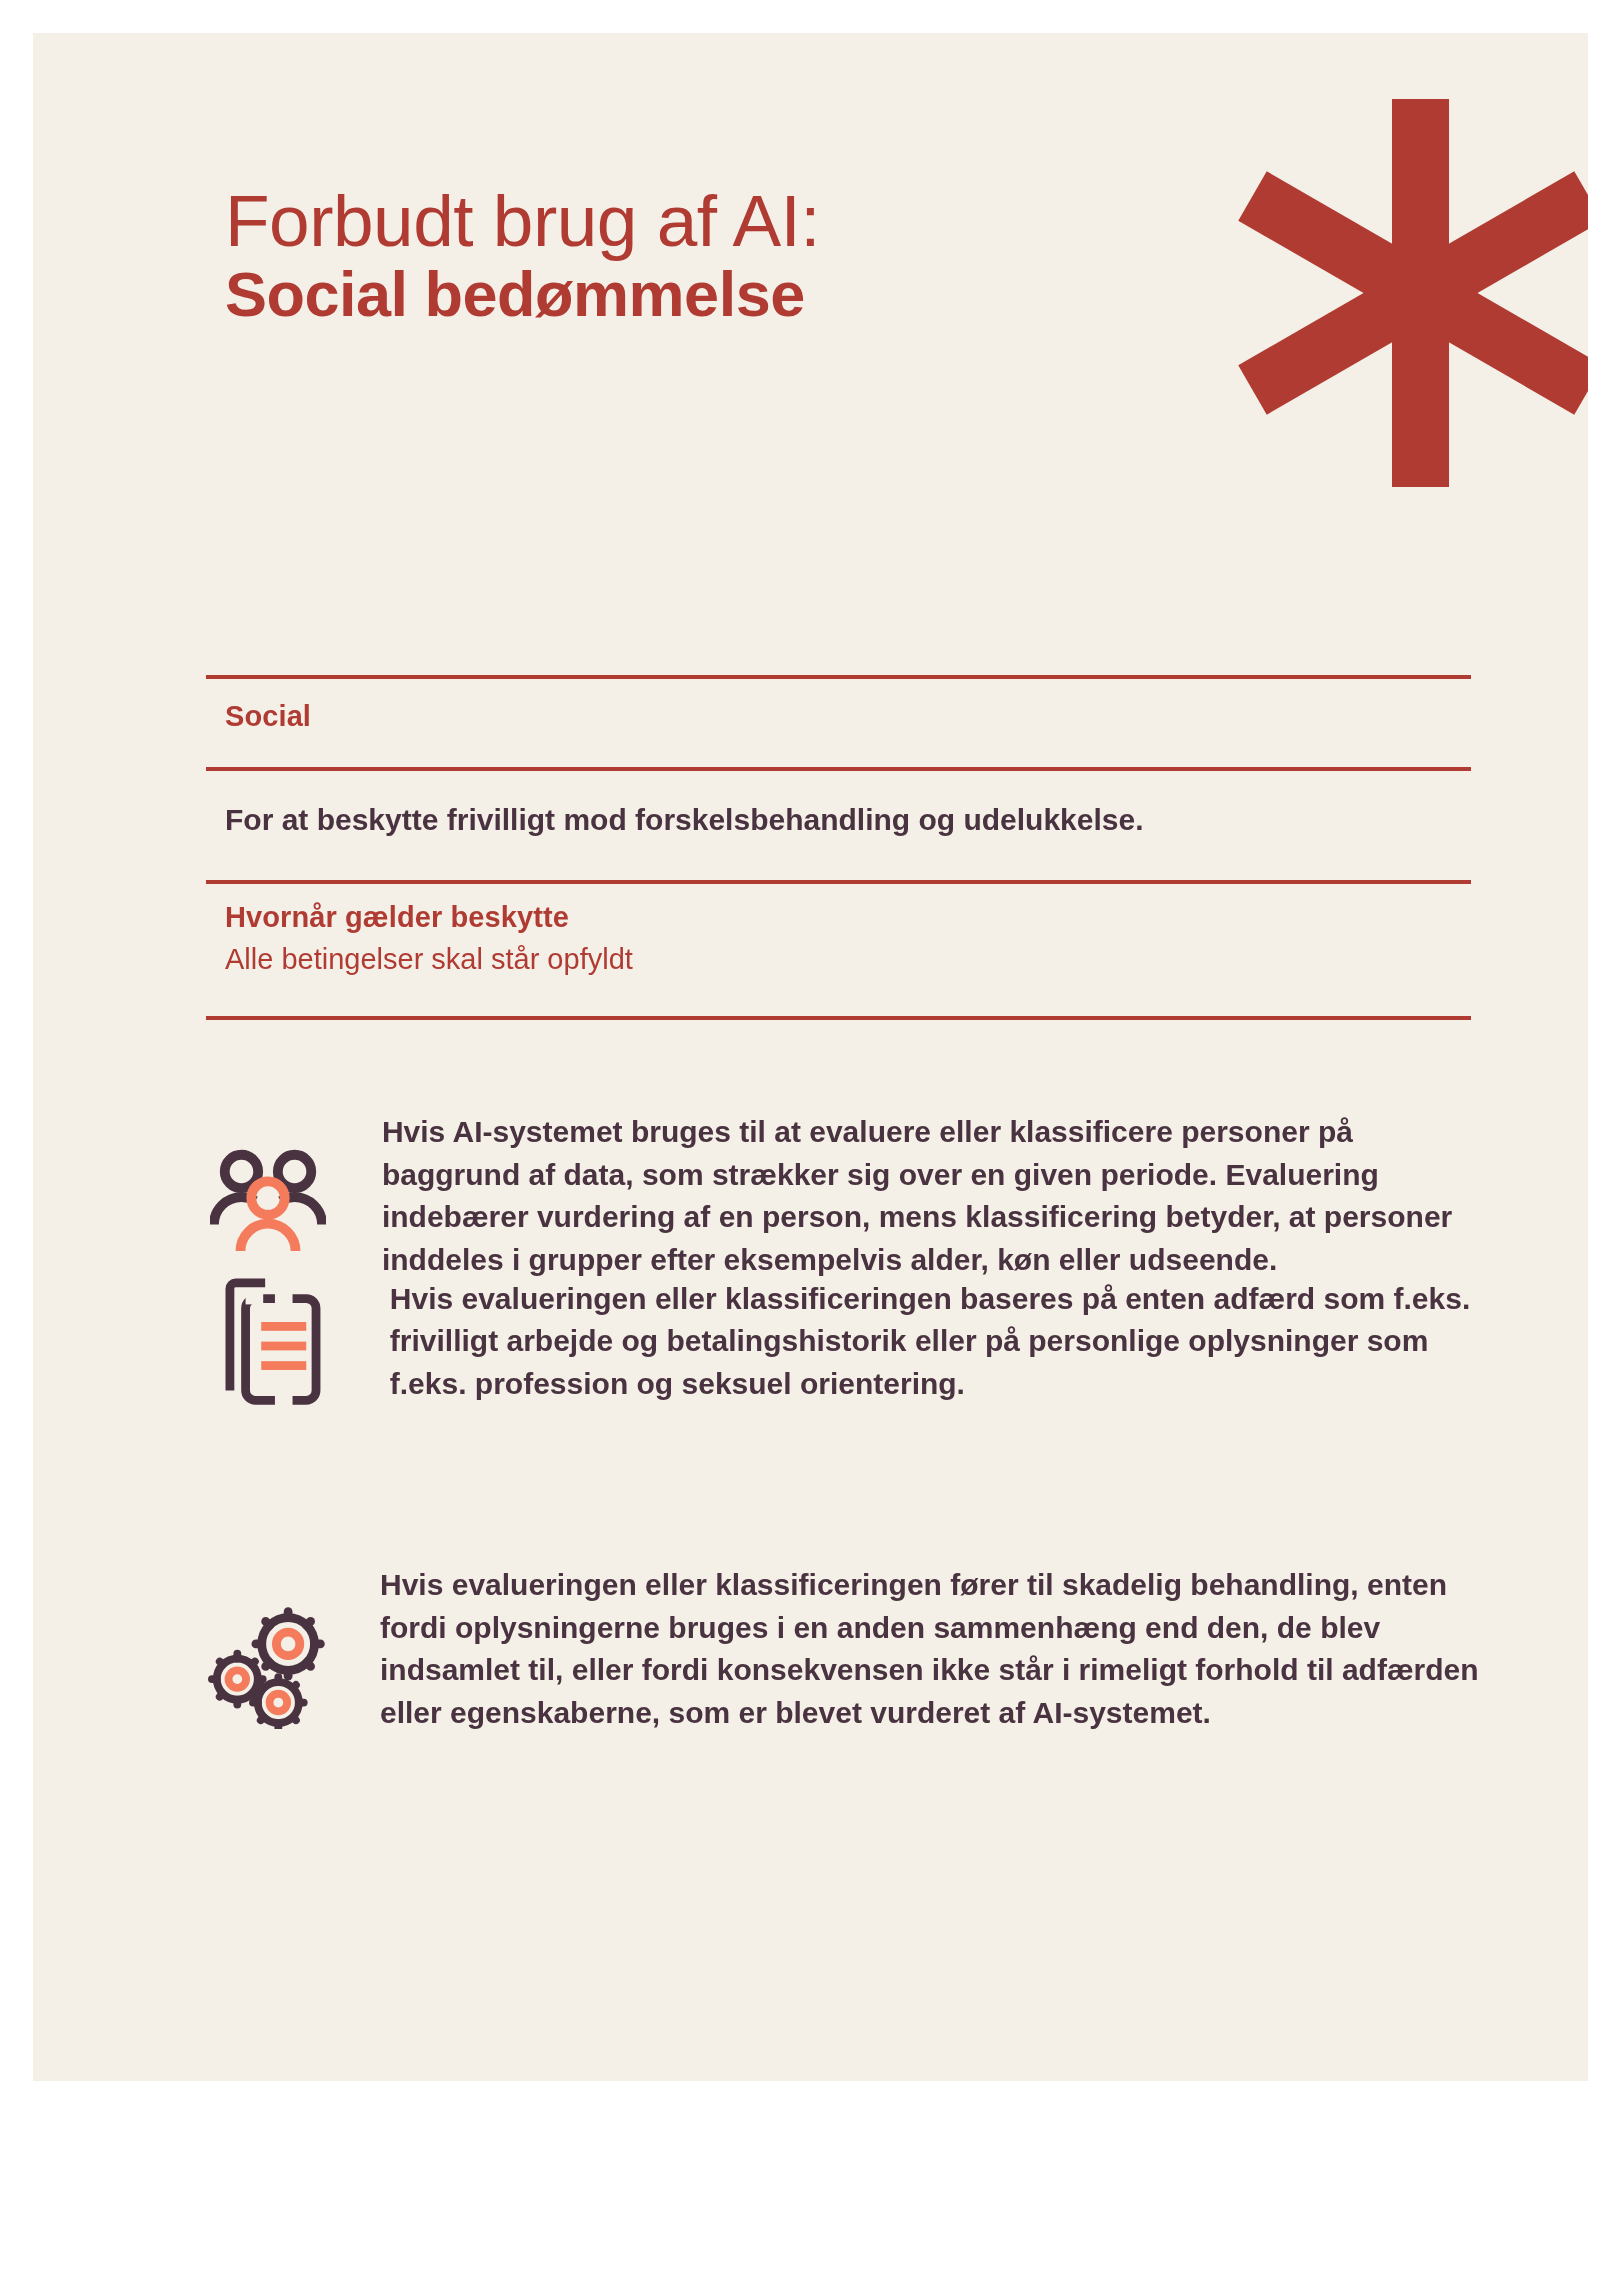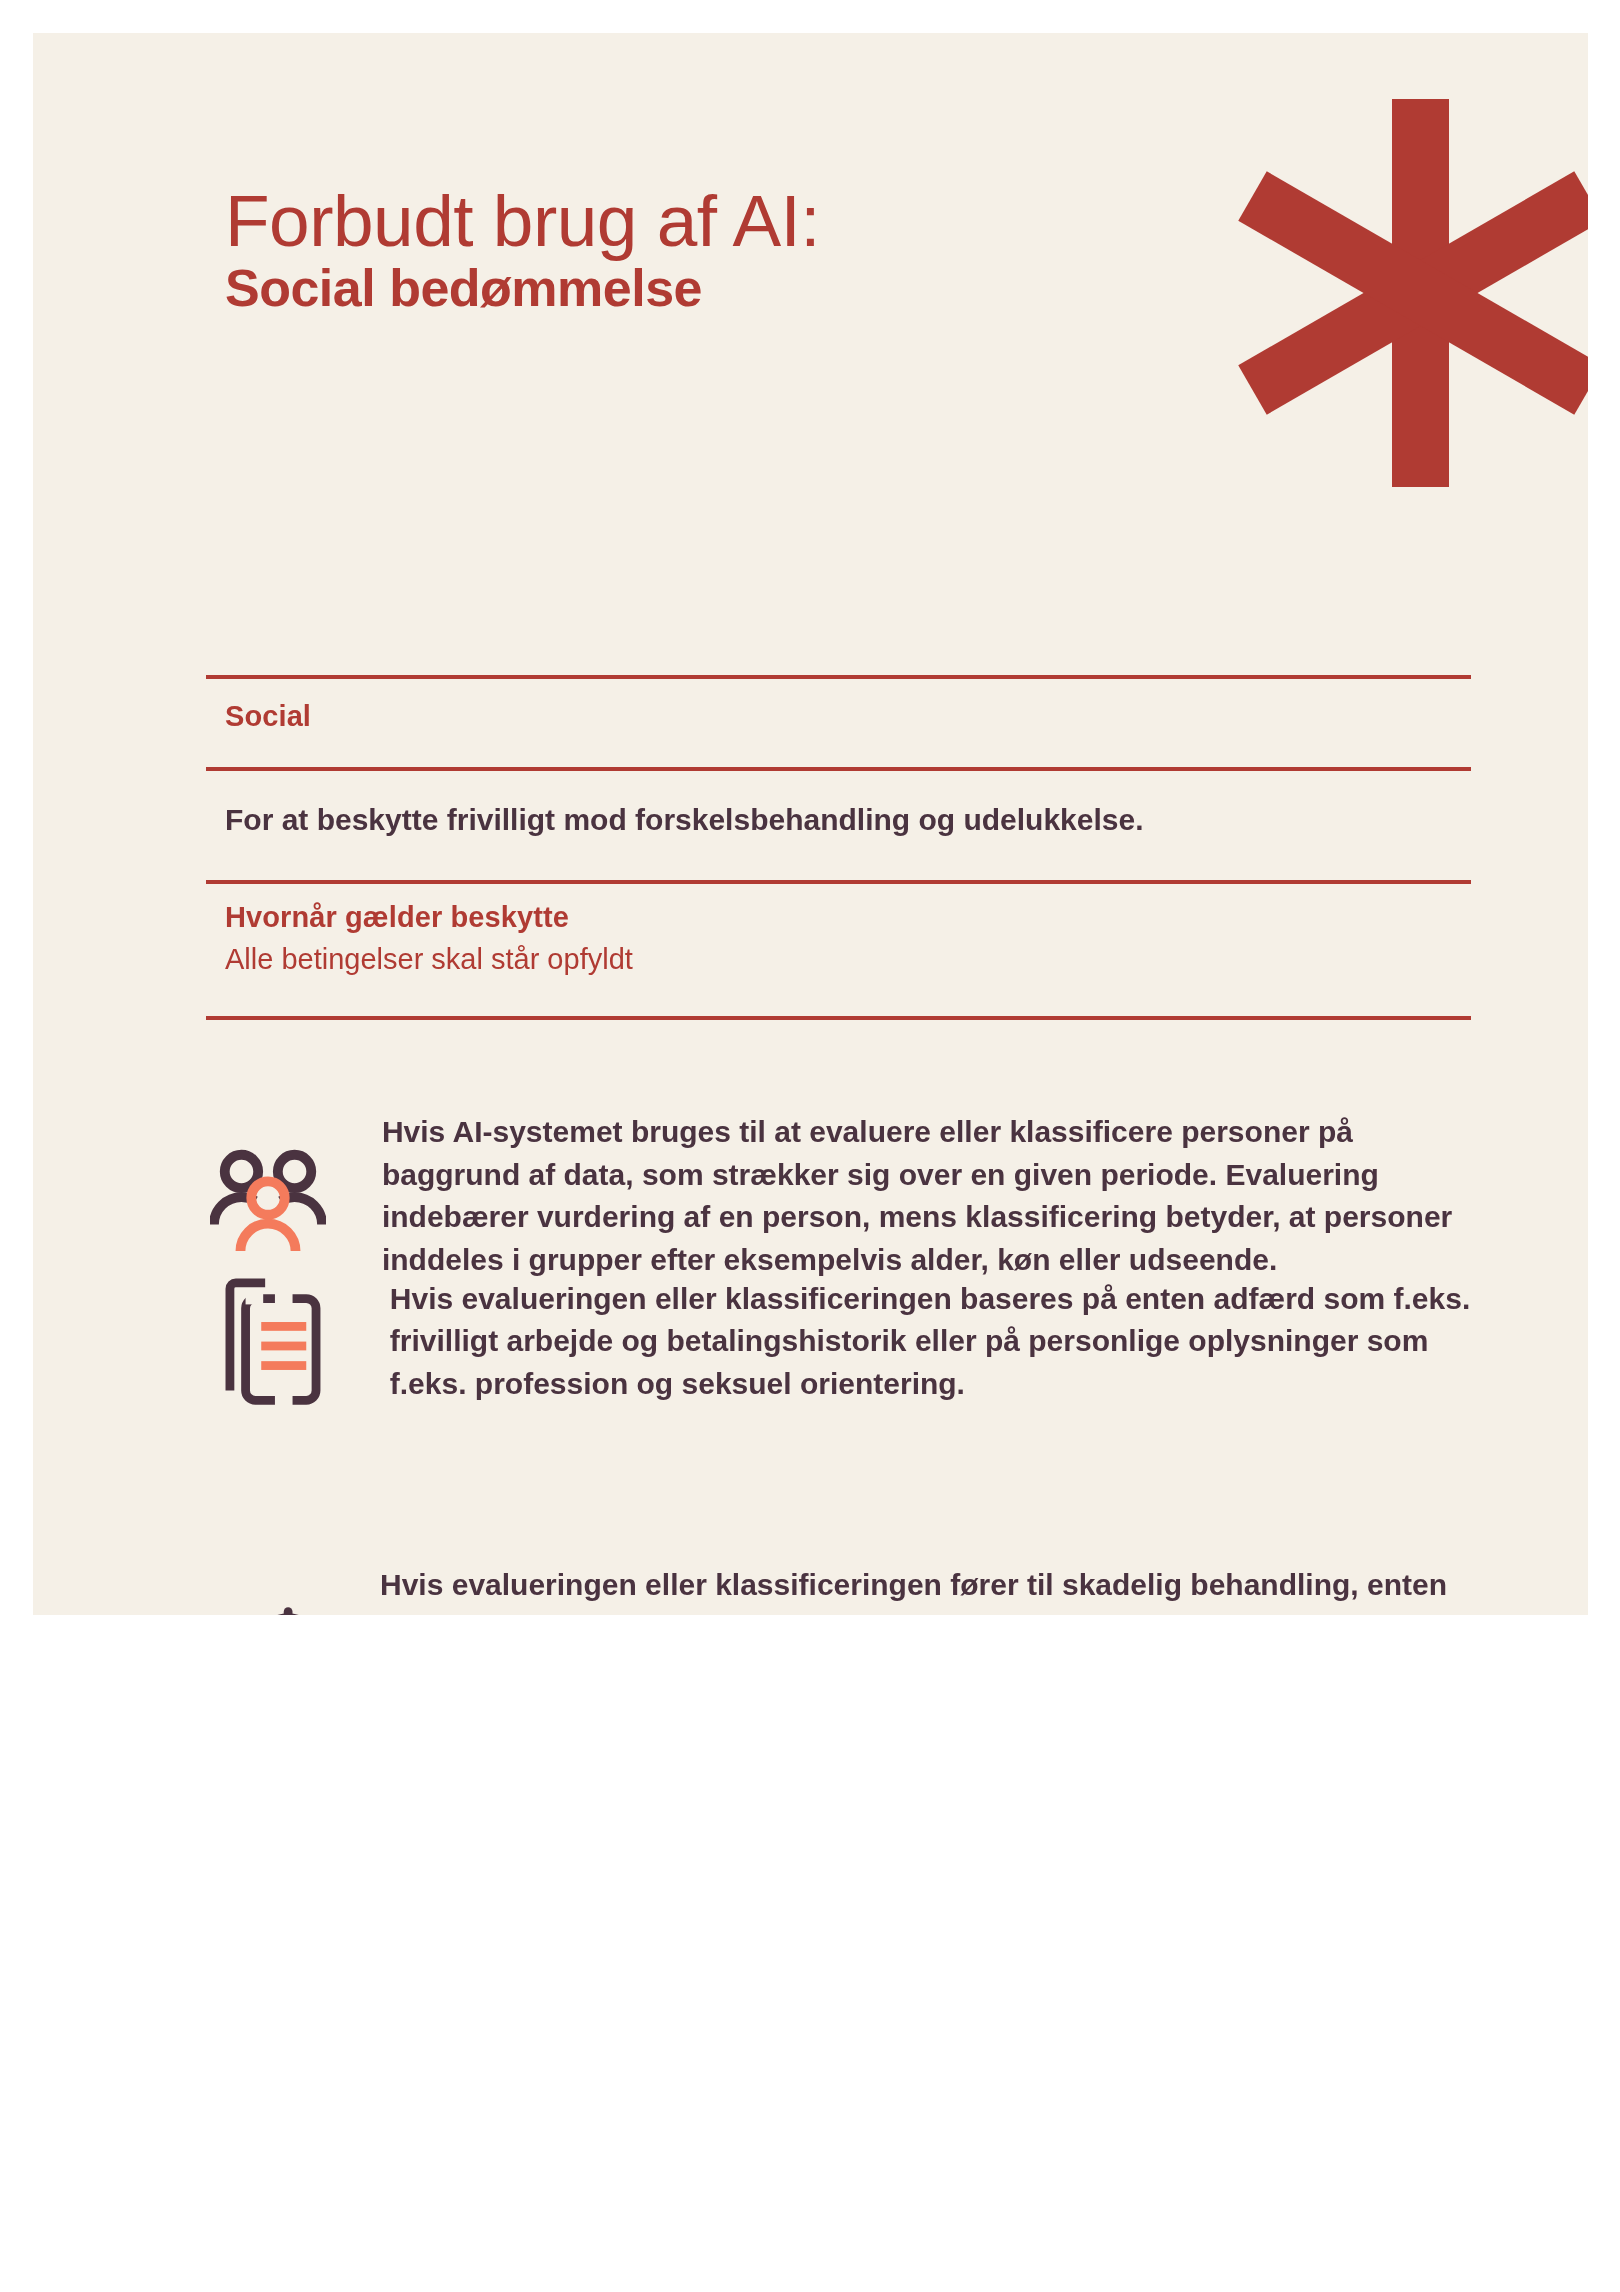--- a/index.html
+++ b/index.html
@@ -12,21 +12,21 @@
     height: 2293px;
     font-family: "Liberation Sans", sans-serif;
     overflow: hidden;
   }
 
   #page {
     position: absolute;
     left: 33px;
     top: 33px;
     width: 1555px;
-    height: 1582px;
+    height: 2048px;
     background: #F5F0E7;
     overflow: hidden;
   }
 
   
   #asterisk {
     position: absolute;
     left: 1170px;
     top: 43px;
     width: 433px;
@@ -54,21 +54,21 @@
   }
   .title-line-1 {
     font-size: 73px;
     line-height: 1.06;
     font-weight: 400;
     color: #B03B33;
     letter-spacing: -0.5px;
     white-space: nowrap;
   }
   .title-line-2 {
-    font-size: 52px;
+    font-size: 63px;
     line-height: 1.12;
     font-weight: 700;
     color: #B03B33;
     letter-spacing: -0.5px;
     white-space: nowrap;
   }
 
   
   #intro {
     position: absolute;

